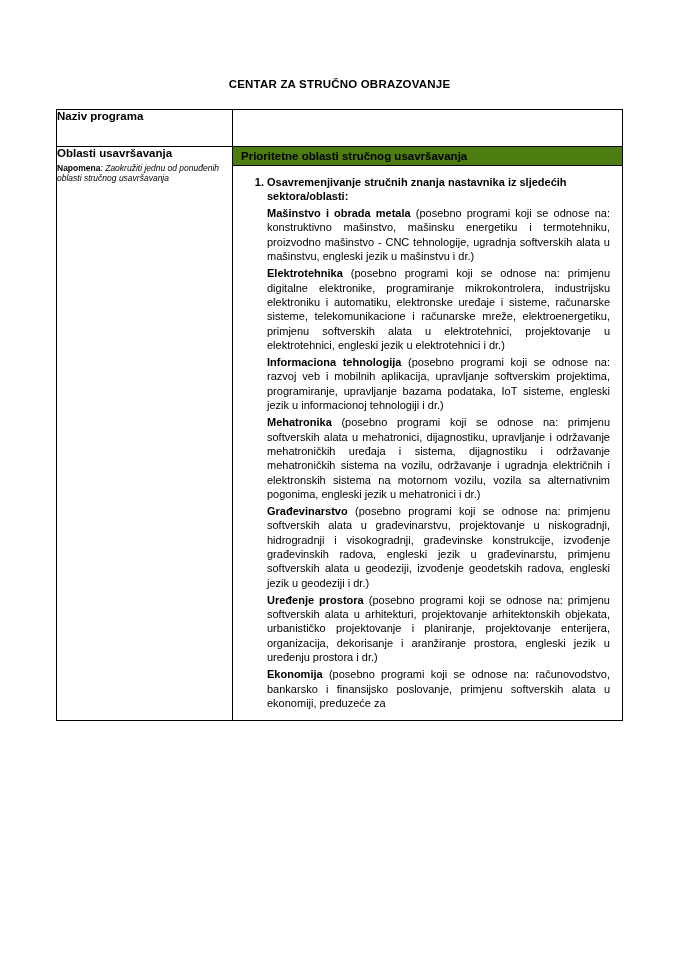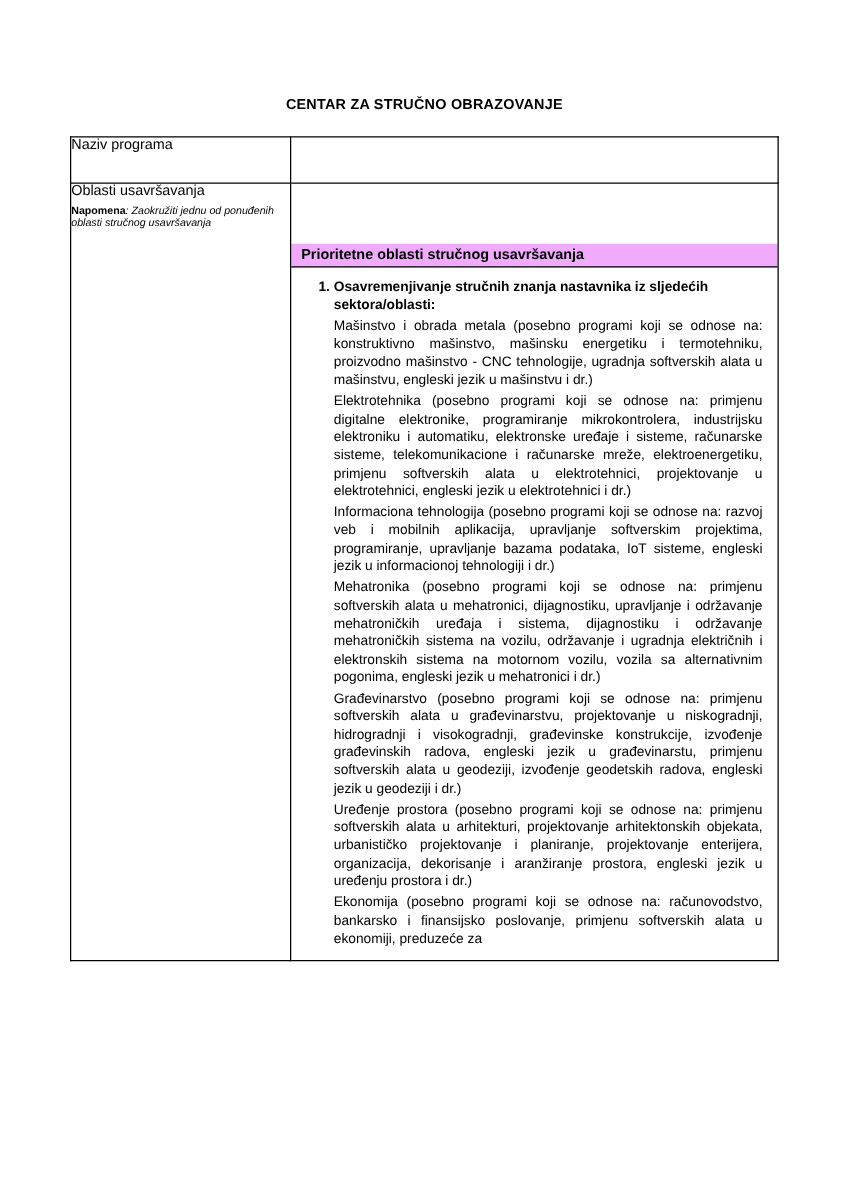--- a/index.html
+++ b/index.html
@@ -46,42 +46,41 @@
     text-align: center;
     font-weight: bold;
     font-size: 11.5px;
     padding: 4px 0 4px 0;
   }
   .label-cell {
     width: 175px;
     padding: 6px 6px 8px 8px;
   }
   .label-title {
-    font-weight: normal;
+    font-weight: bold;
     font-size: 11.5px;
     margin: 0 0 4px 0;
   }
   .label-note {
     font-size: 8.5px;
     line-height: 1.22;
     margin: 4px 0 0 0;
   }
   .label-note b { font-weight: bold; }
   .label-note i { font-style: italic; }
   .value-cell {
     padding: 0;
   }
   .value-cell.empty { height: 36px; }
   .subband {
-    background: #f0abfc;
+    background: #4d7c0f;
     font-weight: bold;
     font-size: 11.5px;
     padding: 3px 0 3px 8px;
     border-bottom: 1px solid #000000;
-    margin-top: 48px;
   }
   .content {
     padding: 5px 8px 6px 8px;
   }
   ol.items {
     margin: 0;
     padding: 0 0 0 22px;
     font-size: 11px;
   }
   ol.items > li {
@@ -90,21 +89,21 @@
     margin: 4px;
   }
   .para {
     font-weight: normal;
     text-align: justify;
     line-height: 1.3;
     font-size: 11px;
     margin: 3px 0 0 0;
   }
   .para .term {
-    font-weight: normal;
+    font-weight: bold;
   }
 </style>
 </head>
 <body>
 
 <div class="page">
 
   <div class="doc-title first">CENTAR ZA STRUČNO OBRAZOVANJE</div>
 
   <table class="form">

